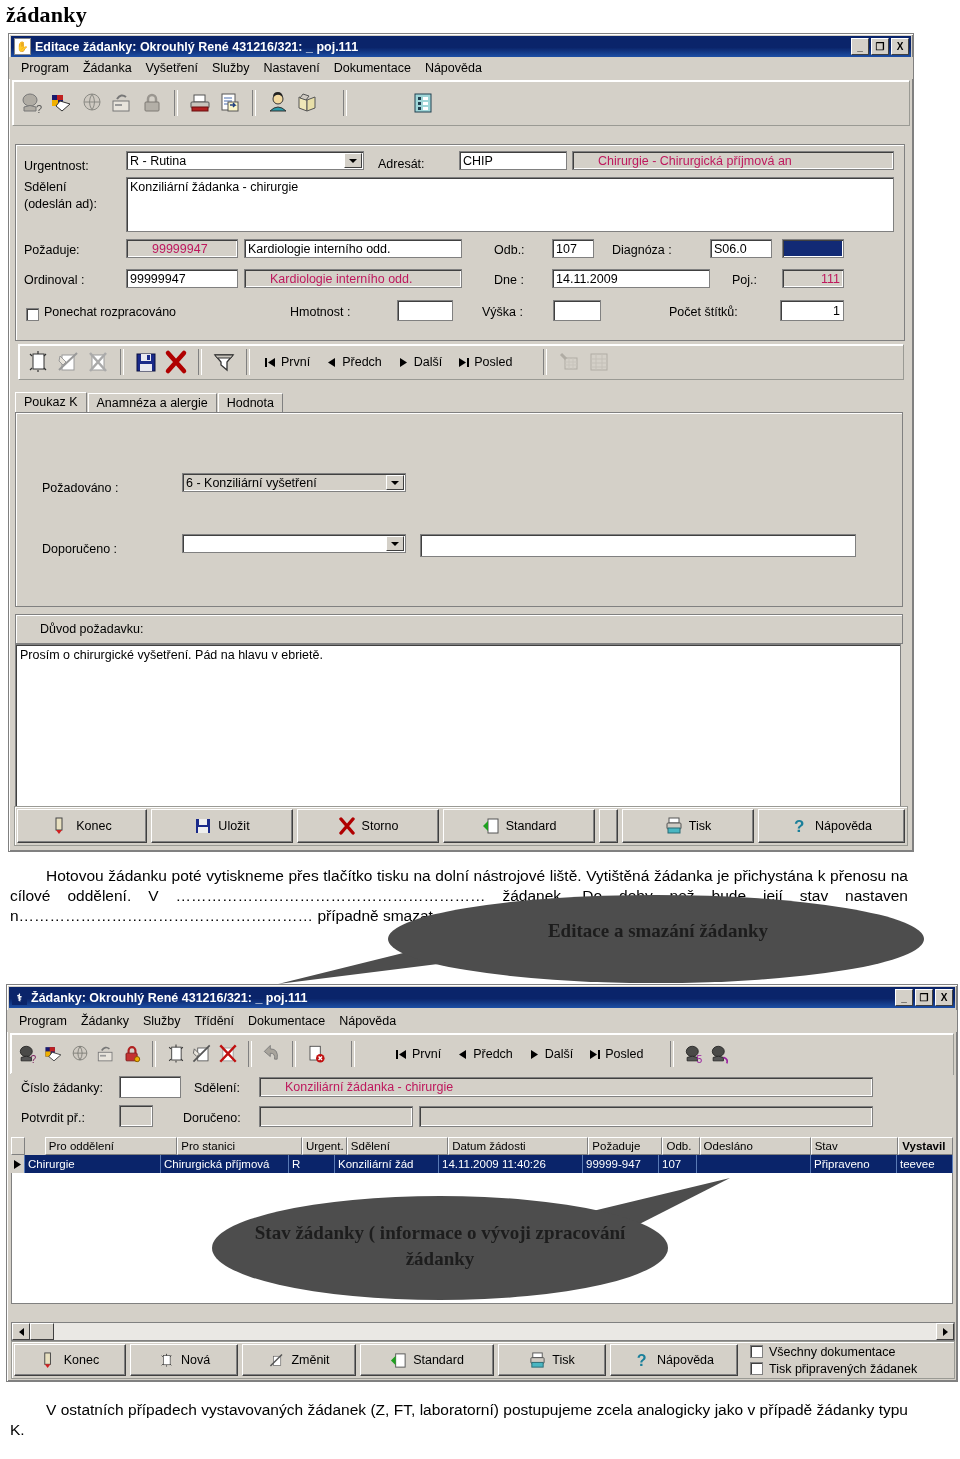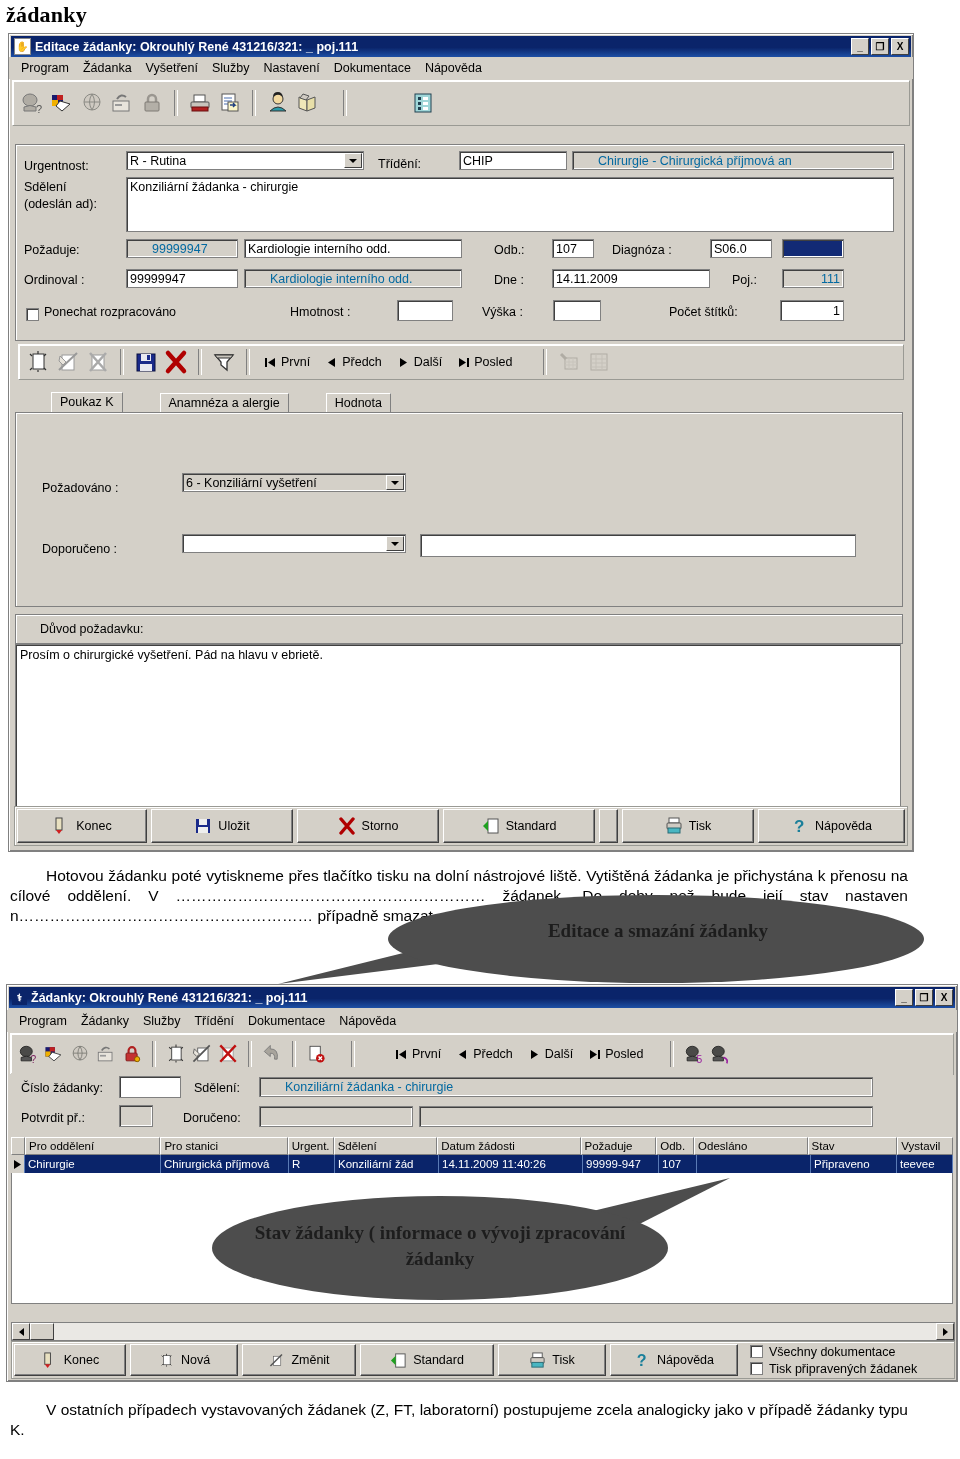--- a/index.html
+++ b/index.html
@@ -63,21 +63,21 @@
     padding:2px 8px;white-space:nowrap;
   }
   .lbl{font-size:12.5px;color:#000;white-space:nowrap;}
   .field{
     background:#fff;border:1px solid #808080;
     box-shadow:inset 1px 1px 0 #404040, inset -1px -1px 0 #ffffff;
     font-size:12.5px;color:#000;padding:1px 3px;
     display:flex;align-items:center;height:17px;box-sizing:border-box;
     overflow:hidden;white-space:nowrap;
   }
-  .field.dis{background:#d4d0c8;color:#0369a1;padding-left:25px;}
+  .field.dis{background:#d4d0c8;color:#be185d;padding-left:25px;}
   .field.num{justify-content:flex-end;}
   .combo{display:flex;align-items:stretch;position:relative;height:19px;box-sizing:border-box;
     background:#fff;border:1px solid #808080;
     box-shadow:inset 1px 1px 0 #404040, inset -1px -1px 0 #ffffff;}
   .combo.dis{background:#d4d0c8;}
   .combo .cval{flex:1;font-size:12.5px;padding:1px 3px;display:flex;align-items:center;white-space:nowrap;overflow:hidden;}
   .combo.dis .cval{color:#000000;}
   .combo .carrow{
     width:16px;background:#d4d0c8;border:1px solid #fff;
     border-right-color:#404040;border-bottom-color:#404040;
@@ -100,21 +100,21 @@
   }
   .cb{
     width:11px;height:11px;background:#fff;border:1px solid #808080;
     box-shadow:inset 1px 1px 0 #404040,inset -1px -1px 0 #fff;flex:none;
   }
   
   .tabstrip{display:flex;align-items:flex-end;height:20px;}
   .tab{
     font-size:12.5px;padding:2px 8px 2px 8px;background:#d4d0c8;
     border:1px solid #fff;border-right-color:#808080;border-bottom:none;
-    margin-right:1px;white-space:nowrap;margin-left:36px;
+    margin-right:1px;white-space:nowrap;
   }
   .tab.sel{font-weight:normal;padding-bottom:3px;}
   
   .gridhdr{display:flex;background:#d4d0c8;}
   .gridhdr .gh{
     font-size:11.5px;padding:1px 3px;border:1px solid #fff;
     border-right-color:#808080;border-bottom-color:#808080;
     white-space:nowrap;overflow:hidden;box-sizing:border-box;height:18px;
     display:flex;align-items:center;
   }
@@ -259,21 +259,21 @@
 
   <div class="group" style="position:absolute;left:6px;top:110px;width:888px;height:195px;">
 
     <span class="lbl" style="position:absolute;left:8px;top:14px;">Urgentnost:</span>
     <div class="combo" style="position:absolute;left:110px;top:6px;width:238px;">
       <span class="cval">R - Rutina</span>
       <span class="carrow">
           <i></i>
         </span>
     </div>
-    <span class="lbl" style="position:absolute;left:362px;top:12px;">Třídění:</span>
+    <span class="lbl" style="position:absolute;left:362px;top:12px;">Adresát:</span>
     <div class="field" style="position:absolute;left:443px;top:6px;width:108px;height:19px;">
       <span>CHIP</span>
     </div>
     <div class="field dis" style="position:absolute;left:556px;top:6px;width:322px;height:19px;">
       <span>Chirurgie - Chirurgická příjmová an</span>
     </div>
 
     <span class="lbl" style="position:absolute;left:8px;top:35px;">Sdělení</span>
     <span class="lbl" style="position:absolute;left:8px;top:52px;">(odeslán ad):</span>
     <div class="field" style="position:absolute;left:110px;top:32px;width:768px;height:55px;align-items:flex-start;padding-top:2px;">
@@ -689,30 +689,30 @@
       <span></span>
     </div>
     <div class="field dis" style="position:absolute;left:408px;top:33px;width:454px;height:21px;">
       <span></span>
     </div>
   </div>
 
   <div style="position:absolute;left:4px;top:152px;width:942px;">
     <div class="gridhdr">
       <span class="gh" style="width:14px;"></span>
-      <span class="gh" style="width:136px;">Pro oddělení</span>
+      <span class="gh" style="width:136px;margin-left:20px;">Pro oddělení</span>
       <span class="gh" style="width:128px;">Pro stanici</span>
       <span class="gh" style="width:46px;">Urgent.</span>
       <span class="gh" style="width:104px;">Sdělení</span>
       <span class="gh" style="width:144px;">Datum žádosti</span>
       <span class="gh" style="width:76px;">Požaduje</span>
       <span class="gh" style="width:38px;">Odb.</span>
       <span class="gh" style="width:114px;">Odesláno</span>
       <span class="gh" style="width:90px;">Stav</span>
-      <span class="gh" style="width:56px;">Vystavil</span>
+      <span class="gh" style="width:56px;font-weight:bold;">Vystavil</span>
     </div>
     <div class="gridrow">
       <span class="gc" style="width:14px;background:#d4d0c8;justify-content:center;">
         <svg width="7" height="9" viewBox="0 0 7 9">
             <path d="M0 0 L7 4.5 L0 9z" fill="#000"></path>
           </svg>
       </span>
       <span class="gc" style="width:136px;">Chirurgie</span>
       <span class="gc" style="width:128px;">Chirurgická příjmová</span>
       <span class="gc" style="width:46px;">R</span>

